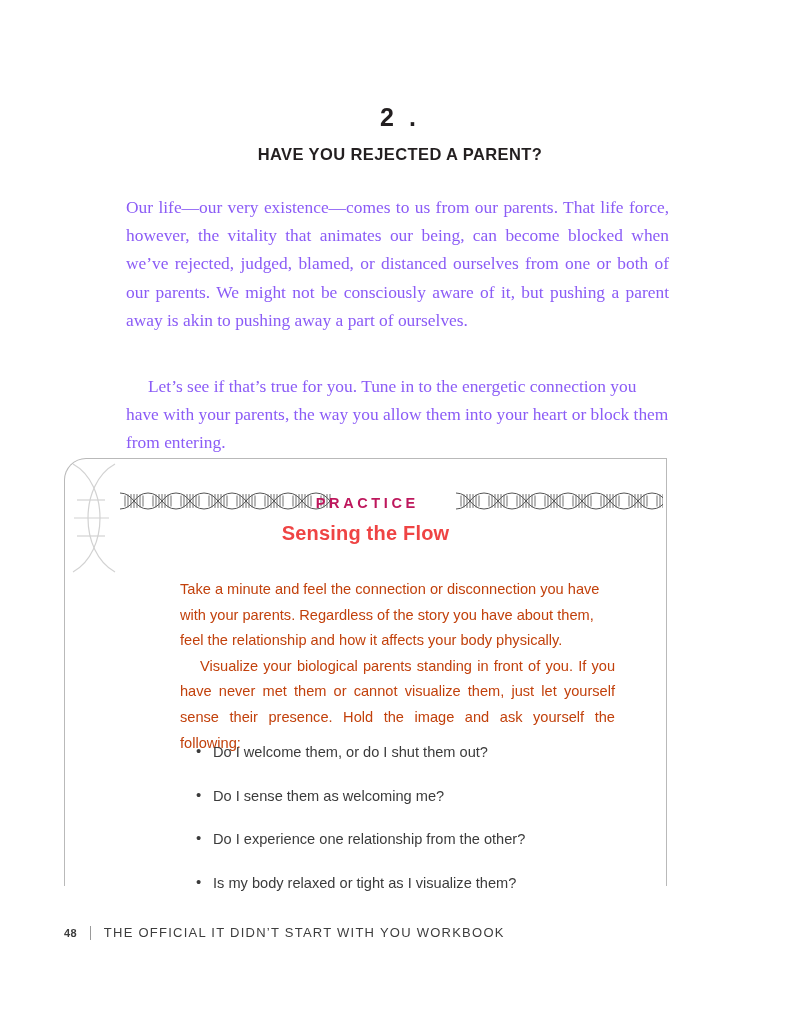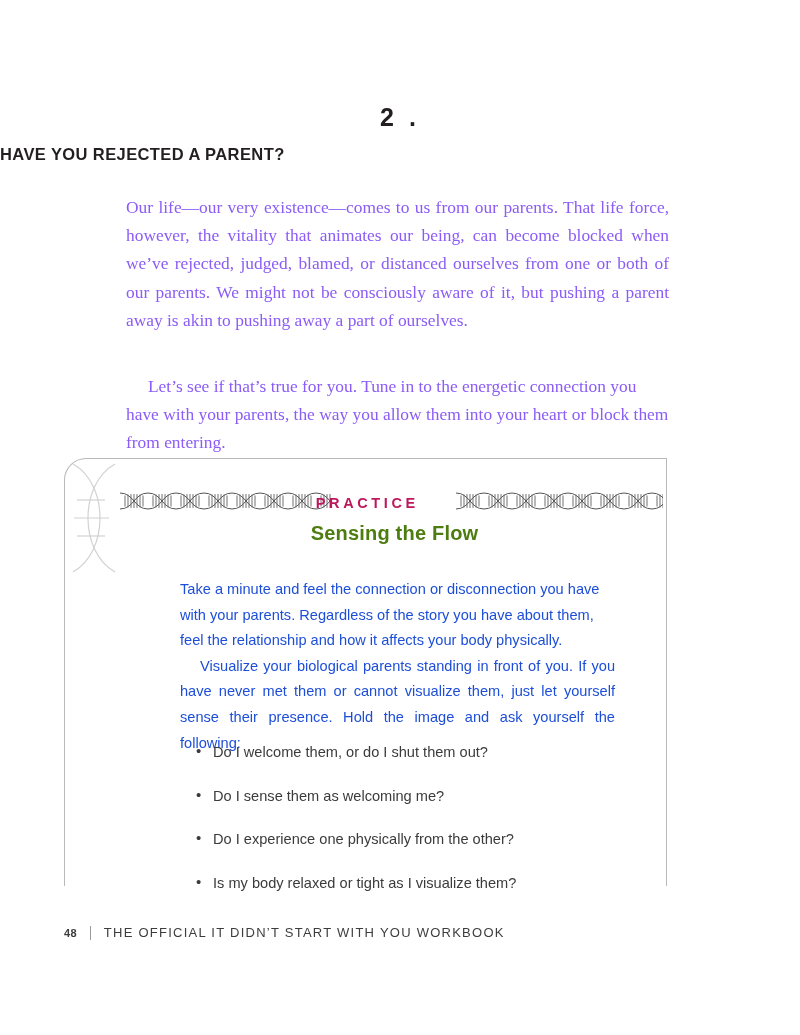--- a/index.html
+++ b/index.html
@@ -36,21 +36,21 @@
     font-size: 25px;
     letter-spacing: 4px;
     color: #231f20;
   }
 
   .chapter-title {
     position: absolute;
     left: 0;
     top: 145px;
     width: 800px;
-    text-align: left;
+    text-align: center;
     font-family: "Liberation Sans", sans-serif;
     font-weight: bold;
     font-size: 16.5px;
     letter-spacing: 0.4px;
     color: #231f20;
   }
 
   
   .body-copy {
     position: absolute;
@@ -126,33 +126,32 @@
   .practice-subtitle {
     position: absolute;
     left: 64px;
     top: 522px;
     width: 603px;
     text-align: center;
     font-family: "Liberation Sans", sans-serif;
     font-weight: bold;
     font-size: 20px;
     letter-spacing: 0.2px;
-    color: #4d7c0f;
-    margin-left: 29px;
+    color: #ef4444;
   }
 
   .practice-body {
     position: absolute;
     left: 180px;
     top: 577px;
     width: 435px;
     font-family: "Liberation Sans", sans-serif;
     font-size: 14.6px;
     line-height: 25.6px;
-    color: #1d4ed8;
+    color: #c2410c;
   }
   .practice-body p { text-align: justify; }
   .practice-body p.indent { text-indent: 20px; }
   .practice-body p.flush { text-align: left; }
 
   .practice-list {
     position: absolute;
     left: 196px;
     top: 742px;
     width: 430px;
@@ -292,21 +291,21 @@
     <li>
       <span class="bullet">•</span>
       <span>Do I welcome them, or do I shut them out?</span>
     </li>
     <li>
       <span class="bullet">•</span>
       <span>Do I sense them as welcoming me?</span>
     </li>
     <li>
       <span class="bullet">•</span>
-      <span>Do I experience one physically from the other?</span>
+      <span>Do I experience one relationship from the other?</span>
     </li>
     <li>
       <span class="bullet">•</span>
       <span>Is my body relaxed or tight as I visualize them?</span>
     </li>
   </ul>
 
   <div class="footer">
     <span class="folio">48</span>
     <span class="sep"></span>

